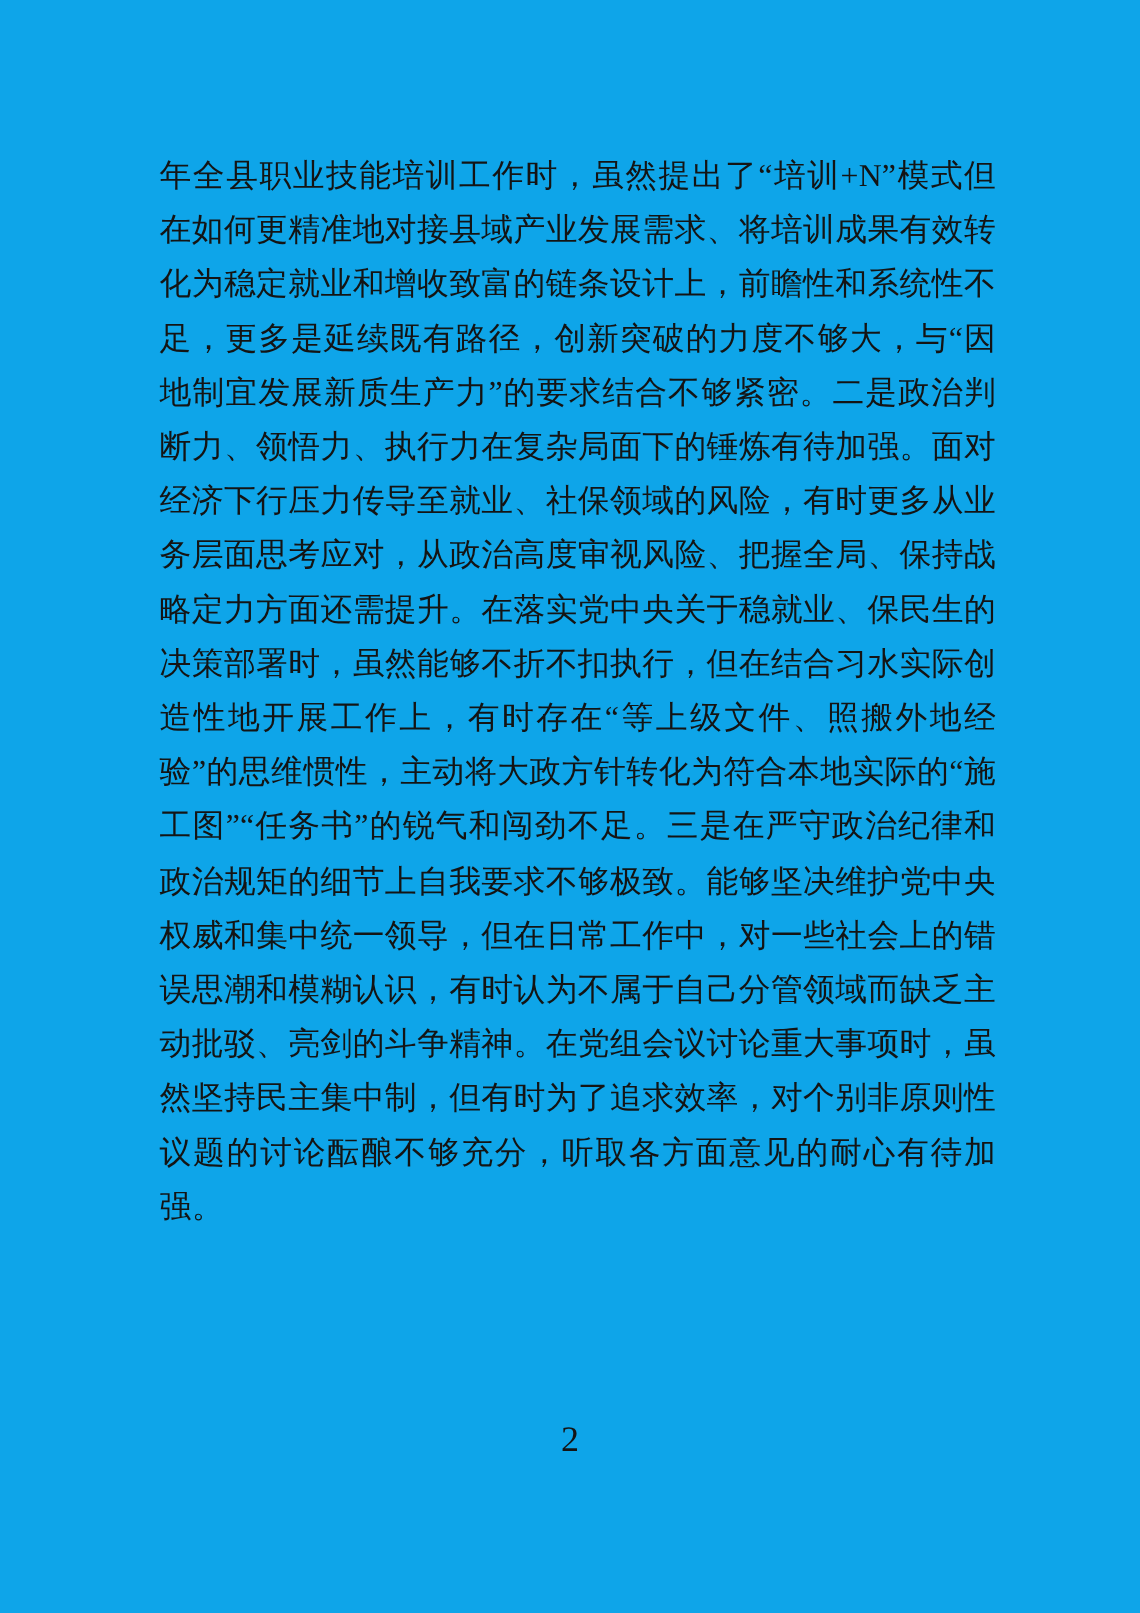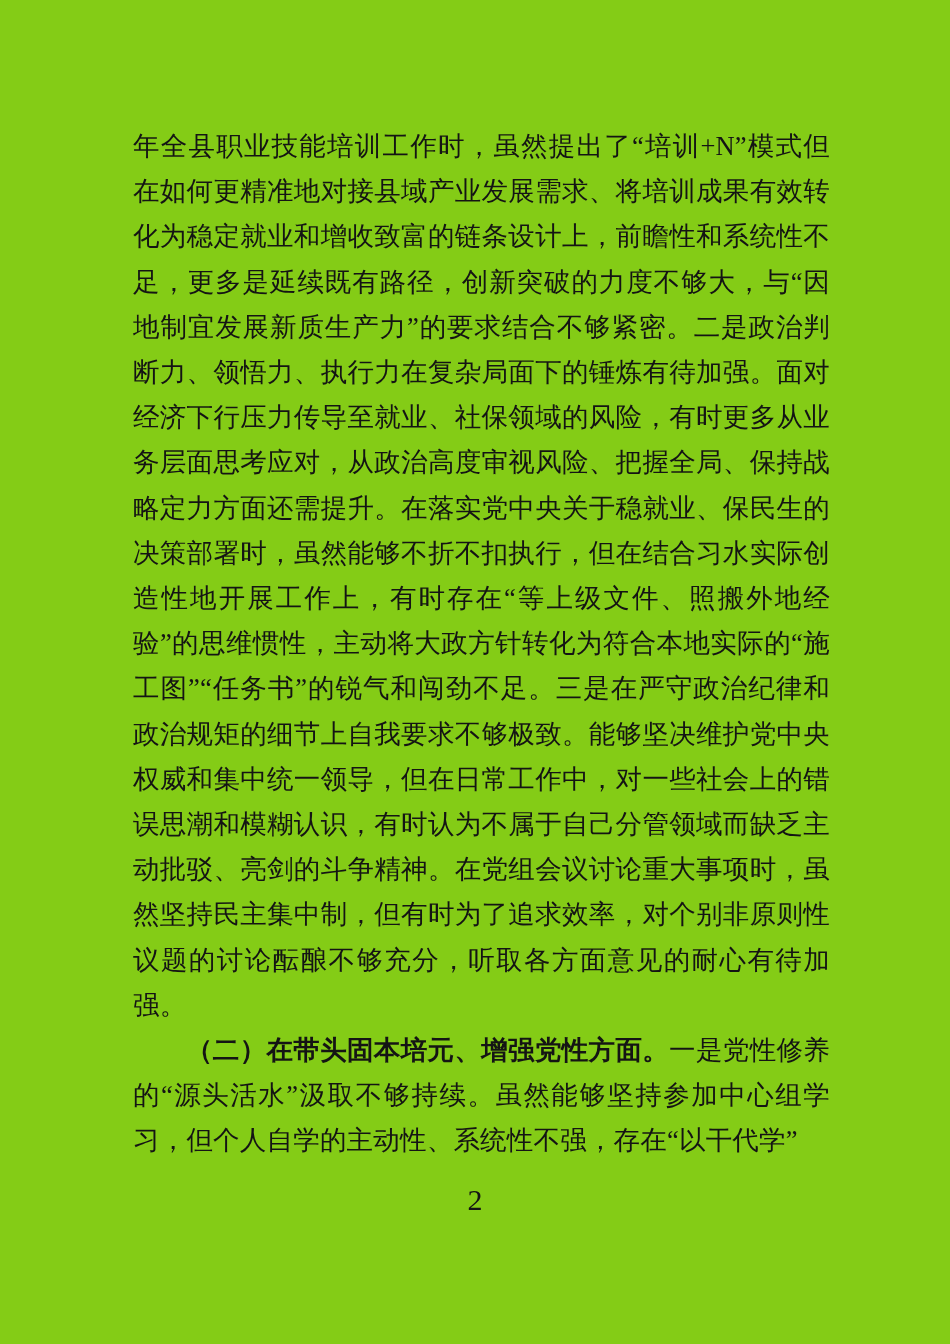--- a/index.html
+++ b/index.html
@@ -4,21 +4,21 @@
 <style>
   html, body {
     margin: 0;
     padding: 0;
     background: #ffffff;
   }
   .page {
     position: relative;
     width: 950px;
     height: 1344px;
-    background: #84cc16;
+    background: #0ea5e9;
     overflow: hidden;
     font-family: "Liberation Serif", "DejaVu Serif", serif;
     color: #141414;
   }
   .doc-body {
     position: absolute;
     left: 133px;
     top: 124px;
     width: 697px;
     font-size: 26.5px;
@@ -50,19 +50,18 @@
 </style>
 </head>
 <body>
 
 <div class="page">
 
   <div class="doc-body">
 
     <p class="para"><span>年全县职业技能培训工作时，虽然提出了“培训+N”模式但在如何更精准地对接县域产业发展需求、将培训成果有效转化为稳定就业和增收致富的链条设计上，前瞻性和系统性不足，更多是延续既有路径，创新突破的力度不够大，与“因地制宜发展新质生产力”的要求结合不够紧密。二是政治判断力、领悟力、执行力在复杂局面下的锤炼有待加强。面对经济下行压力传导至就业、社保领域的风险，有时更多从业务层面思考应对，从政治高度审视风险、把握全局、保持战略定力方面还需提升。在落实党中央关于稳就业、保民生的决策部署时，虽然能够不折不扣执行，但在结合习水实际创造性地开展工作上，有时存在“等上级文件、照搬外地经验”的思维惯性，主动将大政方针转化为符合本地实际的“施工图”“任务书”的锐气和闯劲不足。三是在严守政治纪律和政治规矩的细节上自我要求不够极致。能够坚决维护党中央权威和集中统一领导，但在日常工作中，对一些社会上的错误思潮和模糊认识，有时认为不属于自己分管领域而缺乏主动批驳、亮剑的斗争精神。在党组会议讨论重大事项时，虽然坚持民主集中制，但有时为了追求效率，对个别非原则性议题的讨论酝酿不够充分，听取各方面意见的耐心有待加强。</span></p>
 
-    <p class="para indent-2em"><span class="seg-bold">（二）在带头固本培元、增强党性方面。</span><span>一是党性修养的“源头活水”汲取不够持续。虽然能够坚持参加中心组学习，但个人自学的主动性、系统性不强，存在“以干代学”</span></p>
 
   </div>
 
   <div class="page-number">2</div>
 
 </div>
 
 </body></html>

